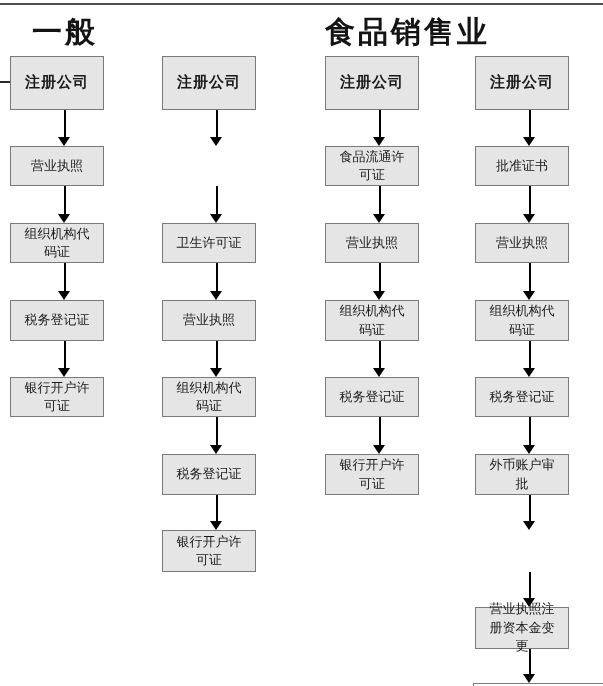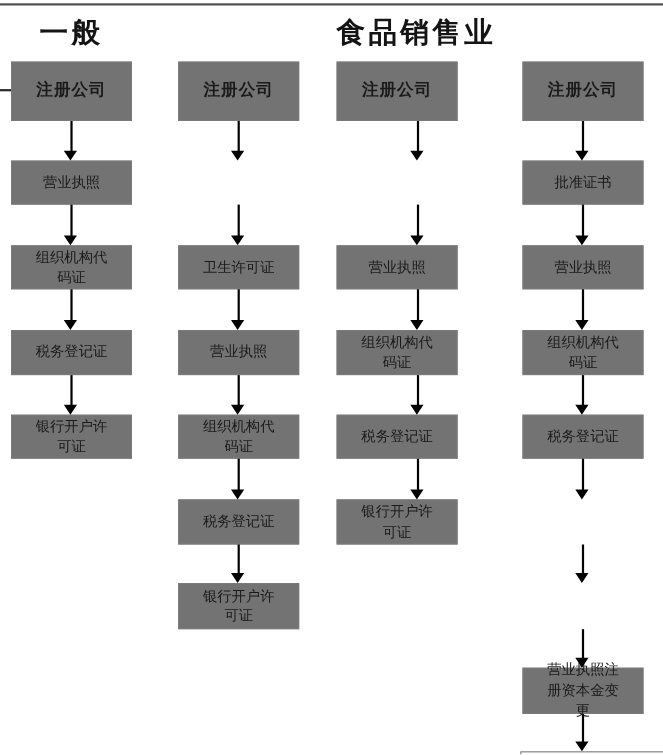--- a/index.html
+++ b/index.html
@@ -5,32 +5,32 @@
   html,body{margin:0;padding:0;background:#fff;}
   .canvas{
     position:relative;width:603px;height:686px;overflow:hidden;background:#fff;
     font-family:"Liberation Serif","DejaVu Serif",serif;color:#1a1a1a;
   }
   .top-rule{position:absolute;left:0;top:3px;width:603px;height:2px;background:#4f4f4f;}
   .in-line{position:absolute;left:0;top:81px;width:11px;height:2px;background:#2a2a2a;}
 
   .header{
     position:absolute;top:12px;width:110px;text-align:center;white-space:nowrap;
-    font-weight:700;font-size:26px;letter-spacing:3px;color:#141414;
+    font-weight:700;font-size:30px;letter-spacing:3px;color:#141414;
   }
 
   .box{
-    position:absolute;width:110px;box-sizing:border-box;background:#737373;
+    position:absolute;width:94px;box-sizing:border-box;background:#e5e5e5;
     border:1px solid #7a7a7a;display:flex;align-items:center;justify-content:center;
-    text-align:center;font-size:13px;line-height:1.42;padding:1px 18px;
+    text-align:center;font-size:13px;line-height:1.42;padding:1px 8px;
   }
   .box.first{font-weight:700;font-size:15px;letter-spacing:1px;}
 
   
-  .c0{left:10px}.c1{left:162px}.c2{left:306px}.c3{left:475px}
+  .c0{left:10px}.c1{left:162px}.c2{left:325px}.c3{left:475px}
   
   .r0{top:56px;height:54px}
   .r1{top:146px;height:40px}
   .r2{top:223px;height:40px}
   .r3{top:300px;height:41px}
   .r4{top:377px;height:40px}
   .r5{top:454px;height:41px}
   .r6{top:530px;height:42px}
   .r7{top:607px;height:42px}
 
@@ -114,20 +114,21 @@
   <div class="arrow ac1 g4">
       <span class="shaft"></span>
       <span class="head"></span>
     </div>
   <div class="arrow ac1 g5">
       <span class="shaft"></span>
       <span class="head"></span>
     </div>
 
   <div class="box first c2 r0">注册公司</div>
+  <div class="box c2 r1">食品流通许可证</div>
   <div class="box c2 r2">营业执照</div>
   <div class="box c2 r3">组织机构代码证</div>
   <div class="box c2 r4">税务登记证</div>
   <div class="box c2 r5">银行开户许可证</div>
   <div class="arrow ac2 g0">
       <span class="shaft"></span>
       <span class="head"></span>
     </div>
   <div class="arrow ac2 g1">
       <span class="shaft"></span>
@@ -144,20 +145,21 @@
   <div class="arrow ac2 g4">
       <span class="shaft"></span>
       <span class="head"></span>
     </div>
 
   <div class="box first c3 r0">注册公司</div>
   <div class="box c3 r1">批准证书</div>
   <div class="box c3 r2">营业执照</div>
   <div class="box c3 r3">组织机构代码证</div>
   <div class="box c3 r4">税务登记证</div>
+  <div class="box c3 r5">外币账户审批</div>
   <div class="box c3 r7">营业执照注册资本金变更</div>
   <div class="arrow ac3 g0">
       <span class="shaft"></span>
       <span class="head"></span>
     </div>
   <div class="arrow ac3 g1">
       <span class="shaft"></span>
       <span class="head"></span>
     </div>
   <div class="arrow ac3 g2">

